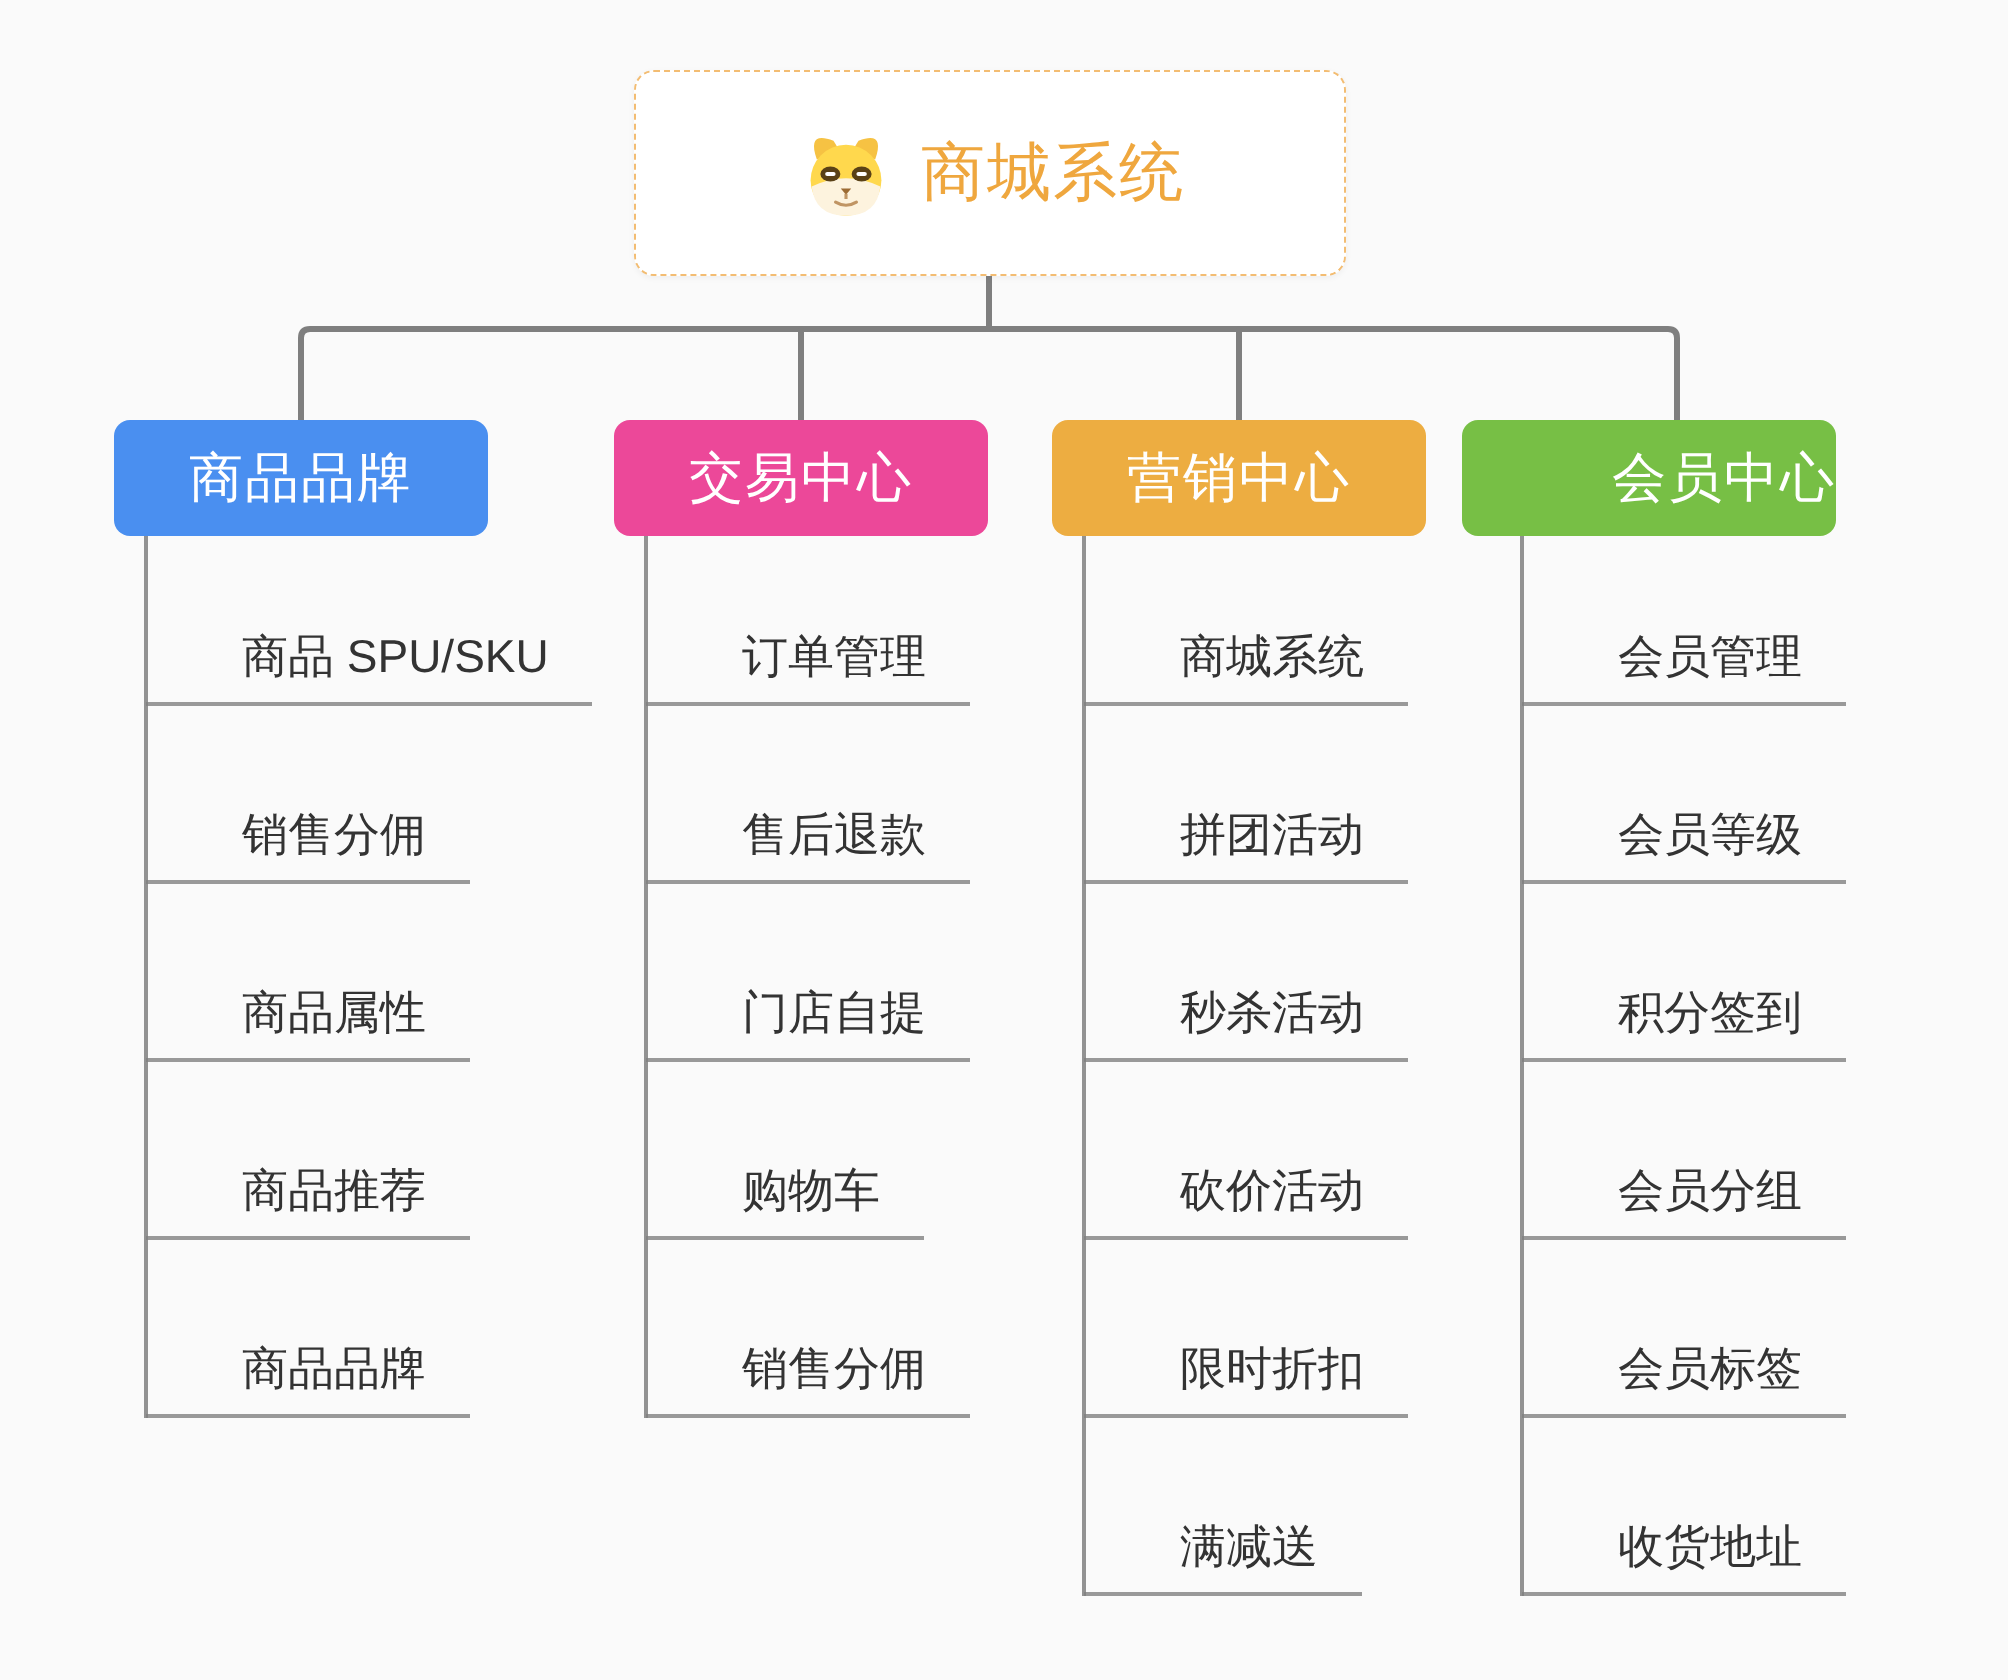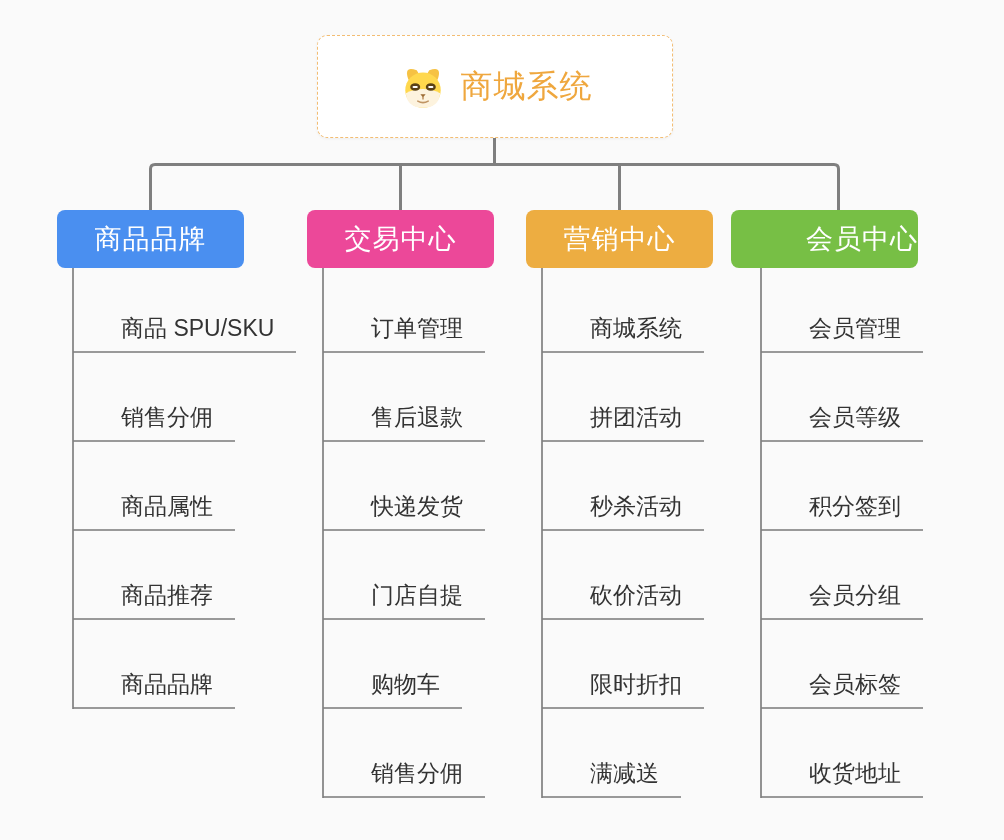--- a/index.html
+++ b/index.html
@@ -121,23 +121,20 @@
       </div>
     </div>
   <div class="col" id="col-1">
       <div class="leaf-row">
         <span class="leaf">订单管理</span>
       </div>
       <div class="leaf-row">
         <span class="leaf">售后退款</span>
       </div>
       <div class="leaf-row">
-        <span class="leaf">快递发货</span>
-      </div>
-      <div class="leaf-row">
         <span class="leaf">门店自提</span>
       </div>
       <div class="leaf-row">
         <span class="leaf">购物车</span>
       </div>
       <div class="leaf-row">
         <span class="leaf">销售分佣</span>
       </div>
     </div>
   <div class="col" id="col-2">

